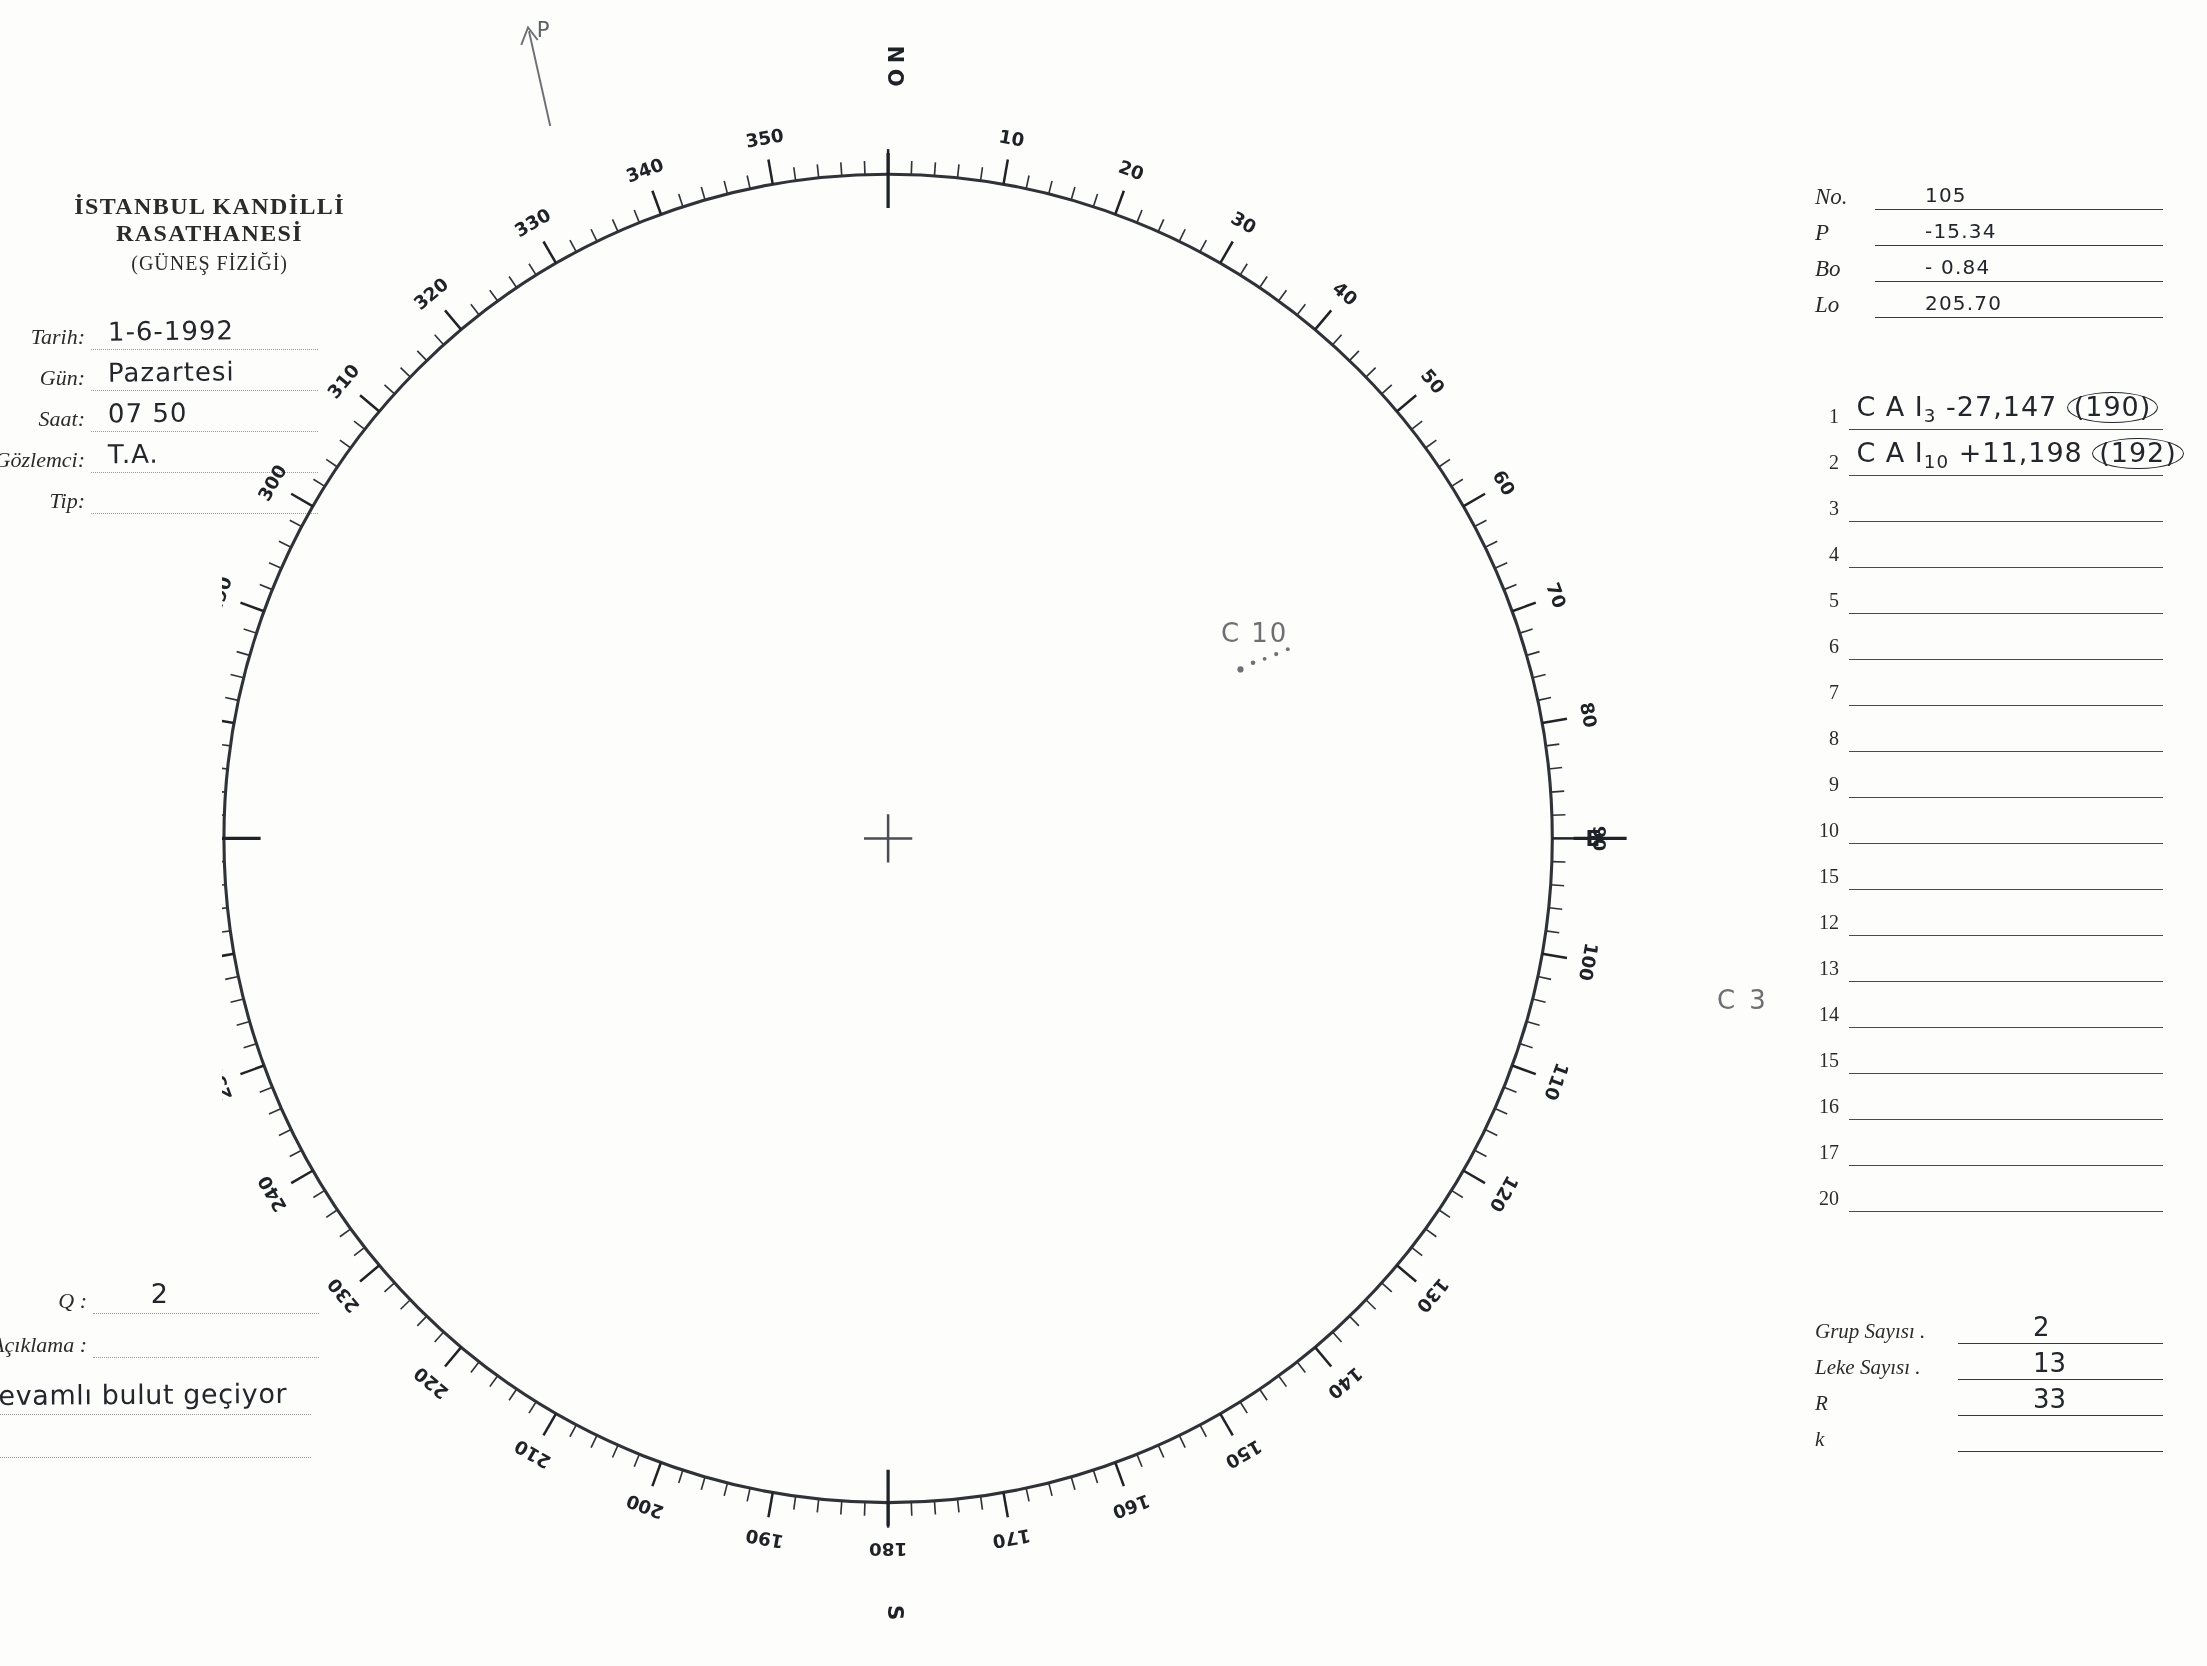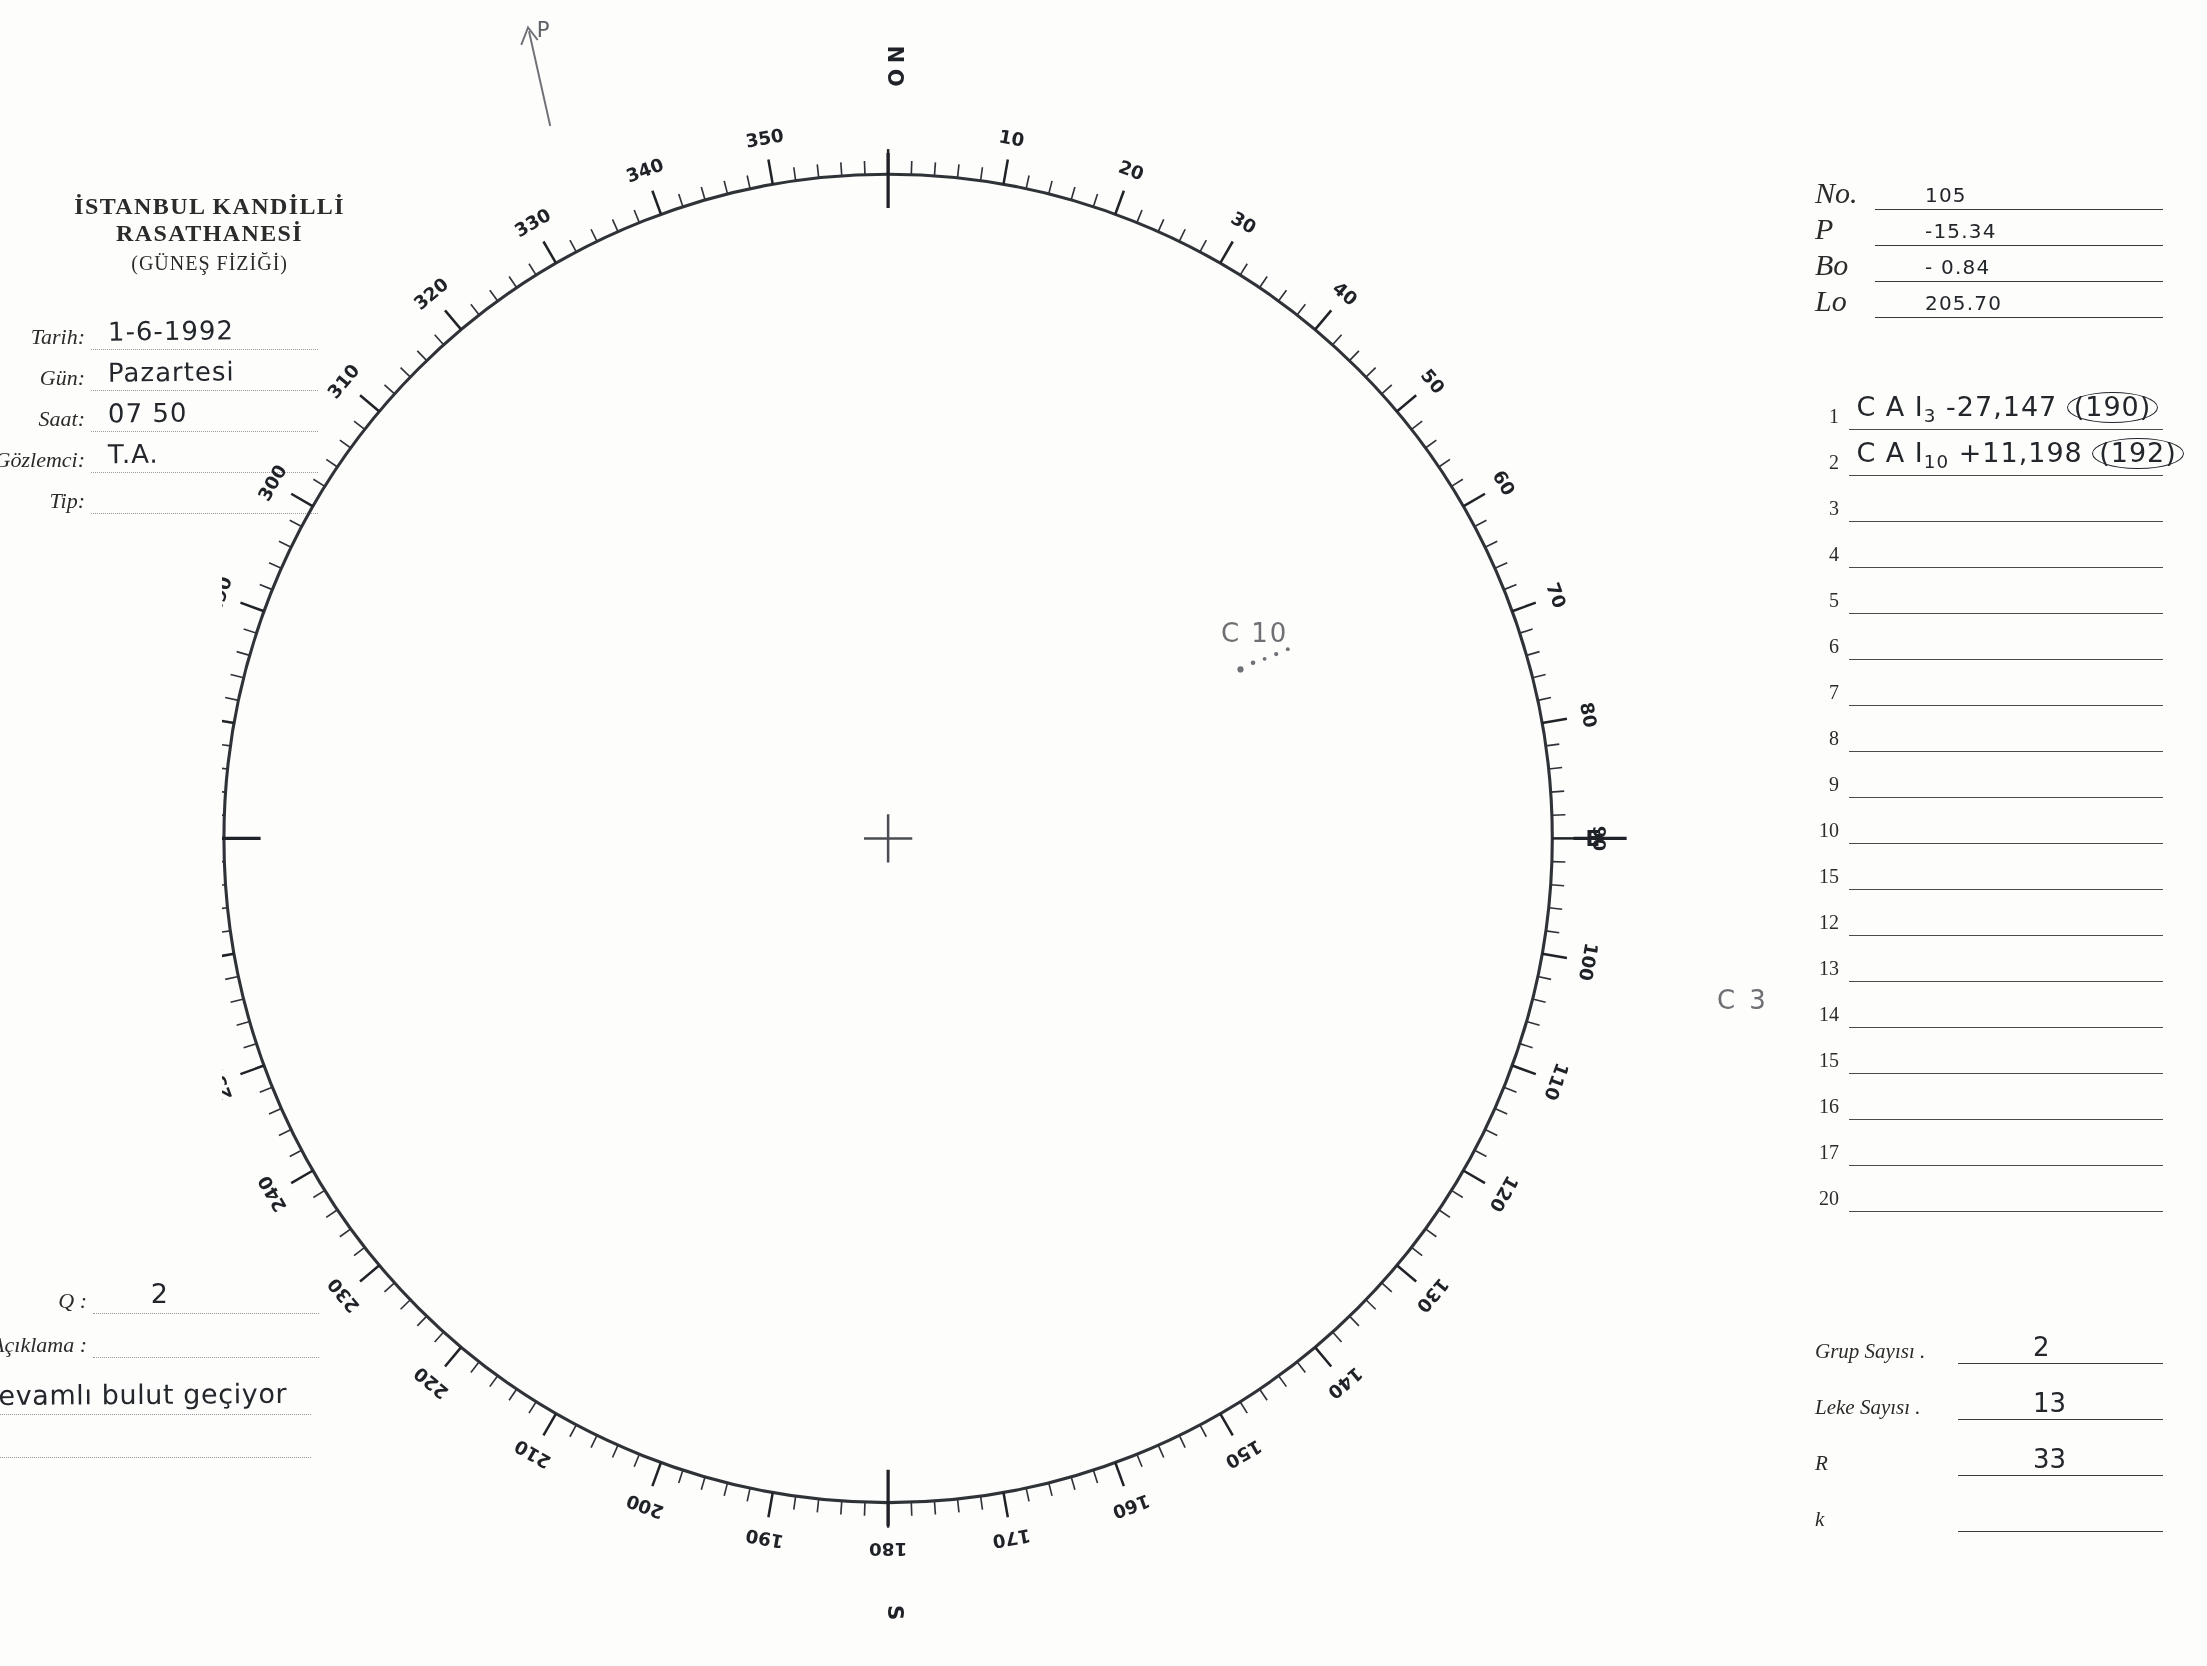--- a/index.html
+++ b/index.html
@@ -149,21 +149,21 @@
     top: 174px;
     width: 348px;
   }
   .param-row {
     display: flex;
     align-items: flex-end;
     height: 36px;
   }
   .param-key {
     width: 60px;
-    font-size: 30px;
+    font-size: 23px;
     font-style: italic;
     color: #2b2b2b;
   }
   .param-rule {
     flex: 1;
     position: relative;
     border-bottom: 1.5px solid #3a3a3a;
     height: 30px;
   }
   .param-val {
@@ -229,21 +229,20 @@
   .summary-block {
     position: absolute;
     left: 1815px;
     top: 1308px;
     width: 348px;
   }
   .summary-row {
     display: flex;
     align-items: flex-end;
     height: 36px;
-    margin-top: 20px;
   }
   .summary-key {
     width: 143px;
     font-size: 21px;
     font-style: italic;
     color: #2b2b2b;
     white-space: nowrap;
   }
   .summary-rule {
     flex: 1;

